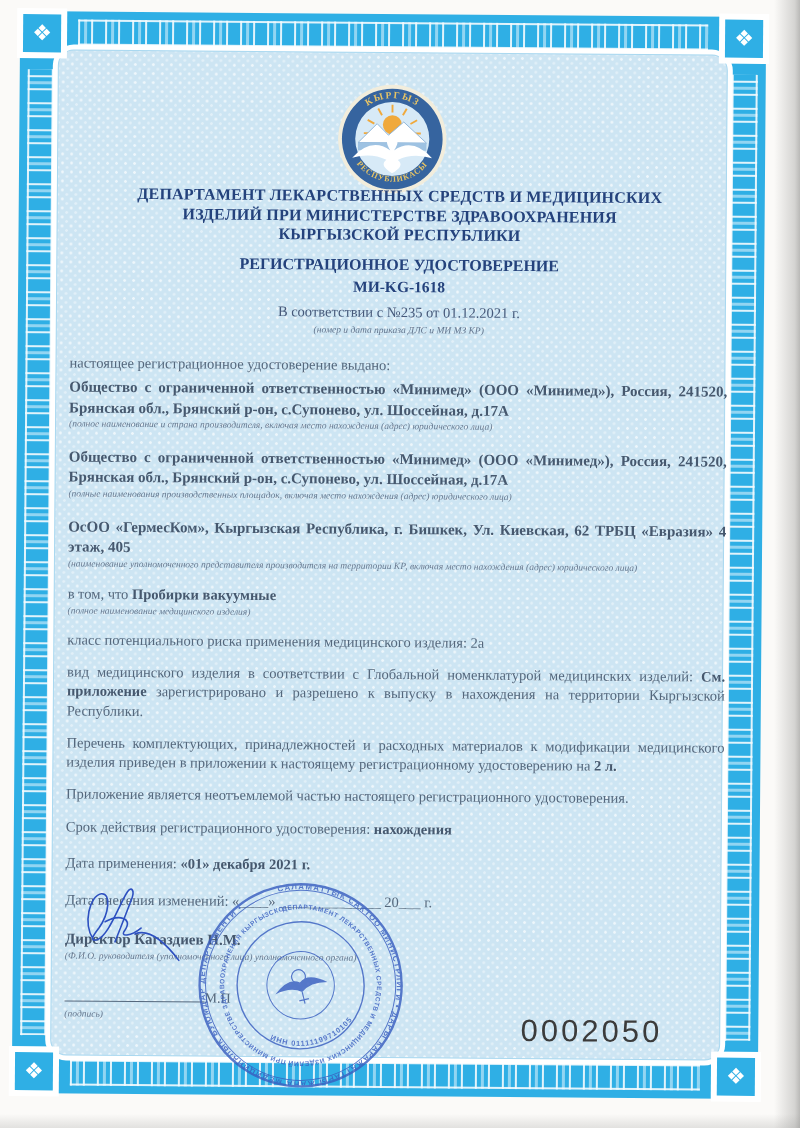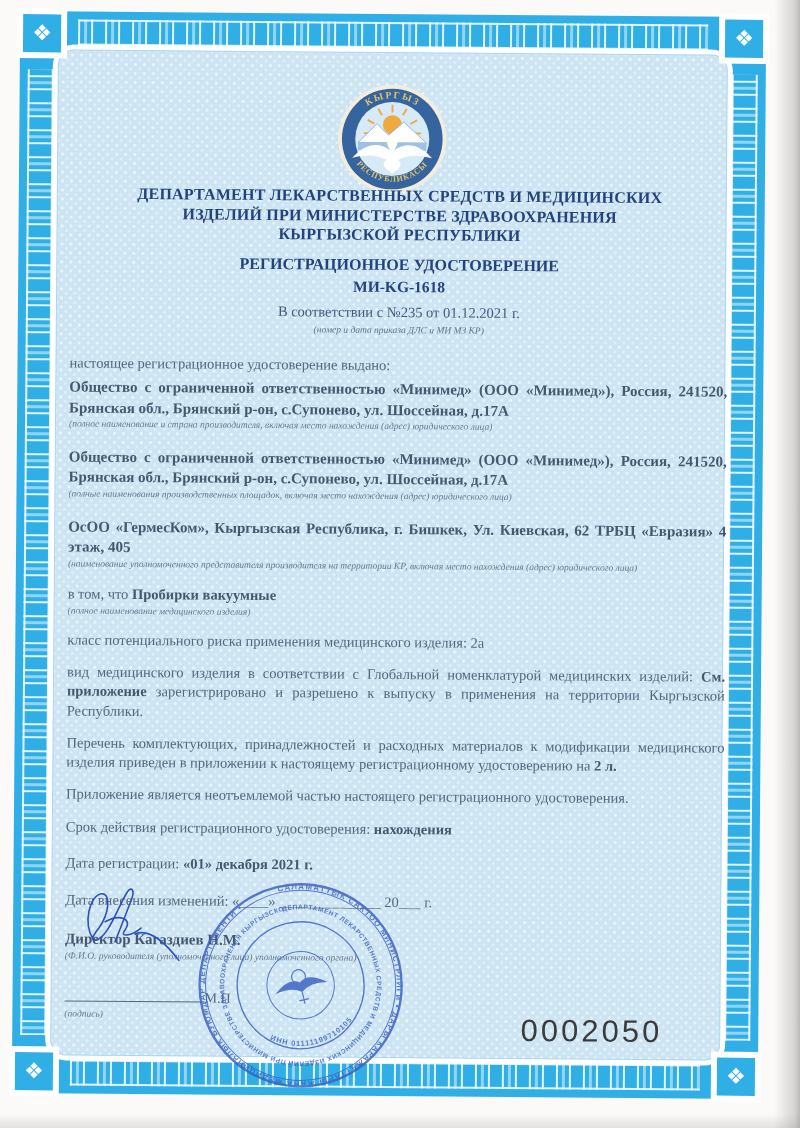--- a/index.html
+++ b/index.html
@@ -193,29 +193,29 @@
     <div class="note">(полные наименования производственных площадок, включая место нахождения (адрес) юридического лица)</div>
 
     <div class="b-para mt16">ОсОО «ГермесКом», Кыргызская Республика, г. Бишкек, Ул. Киевская, 62 ТРБЦ «Евразия» 4 этаж, 405</div>
     <div class="note">(наименование уполномоченного представителя производителя на территории КР, включая место нахождения (адрес) юридического лица)</div>
 
     <div class="r-para mt15 mixed"><span>в том, что </span><b>Пробирки вакуумные</b></div>
     <div class="note">(полное наименование медицинского изделия)</div>
 
     <div class="r-para mt14">класс потенциального риска применения медицинского изделия: 2а</div>
 
-    <div class="r-para mt12 mixed just"><span>вид медицинского изделия в соответствии с Глобальной номенклатурой медицинских изделий: </span><b>См. приложение</b><span> зарегистрировано и разрешено к выпуску в применения на территории Кыргызской Республики.</span></div>
+    <div class="r-para mt12 mixed just"><span>вид медицинского изделия в соответствии с Глобальной номенклатурой медицинских изделий: </span><b>См. приложение</b><span> зарегистрировано и разрешено к выпуску в нахождения на территории Кыргызской Республики.</span></div>
 
     <div class="r-para mt12 mixed just"><span>Перечень комплектующих, принадлежностей и расходных материалов к модификации медицинского изделия приведен в приложении к настоящему регистрационному удостоверению на </span><b>2 л.</b></div>
 
     <div class="r-para mt12">Приложение является неотъемлемой частью настоящего регистрационного удостоверения.</div>
 
     <div class="r-para mt14 mixed"><span>Срок действия регистрационного удостоверения: </span><b>нахождения</b></div>
 
-    <div class="r-para mt16 mixed"><span>Дата регистрации: </span><b>«01» декабря 2021 г.</b></div>
+    <div class="r-para mt16 mixed"><span>Дата применения: </span><b>«01» декабря 2021 г.</b></div>
 
     <div class="r-para mt18">Дата внесения изменений: «____» ______________ 20___ г.</div>
 
     <div class="b-para mt18" style="text-align:left;">Директор Кагаздиев Н.М.</div>
     <div class="note">(Ф.И.О. руководителя (уполномоченного лица) уполномоченного органа)</div>
 
     <div class="sigline"><span class="sig-rule"></span><span class="sig-mp">М.П</span></div>
     <div class="note">(подпись)</div>
   </div>
 

